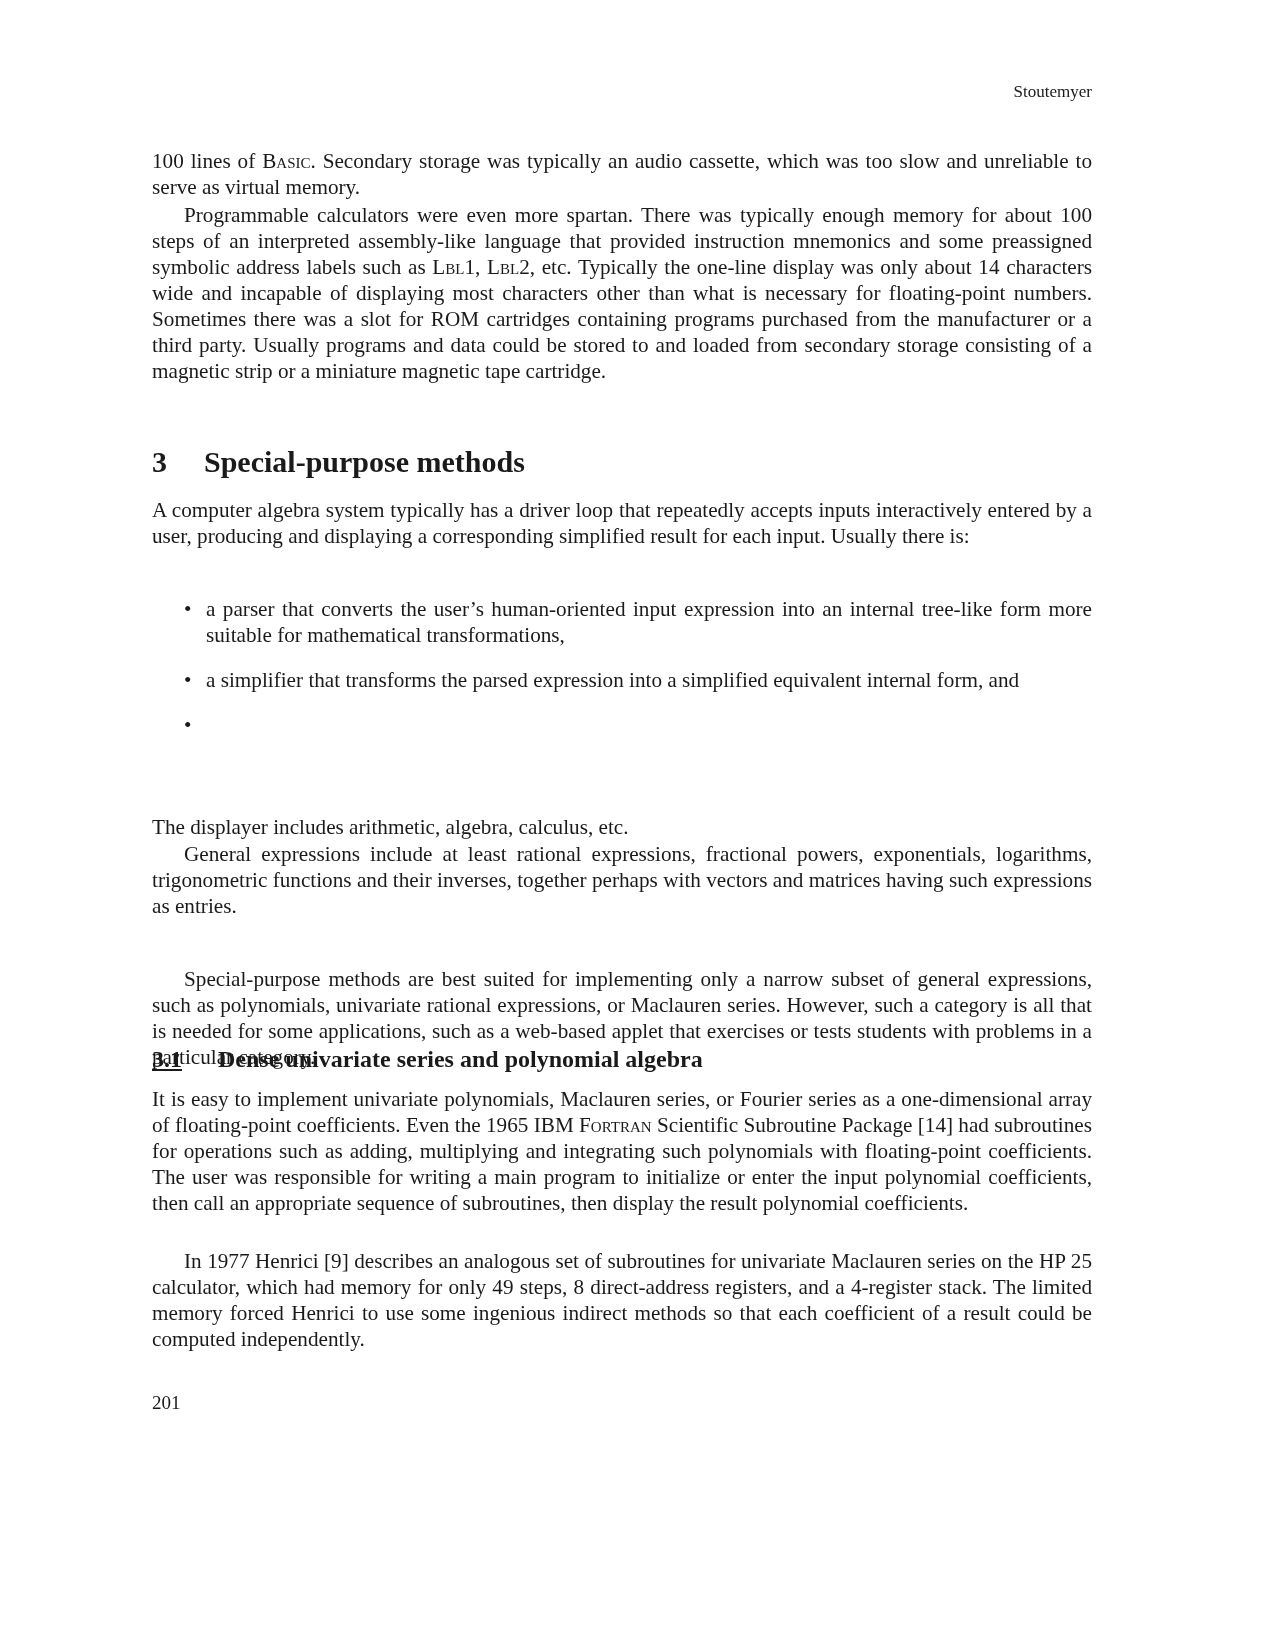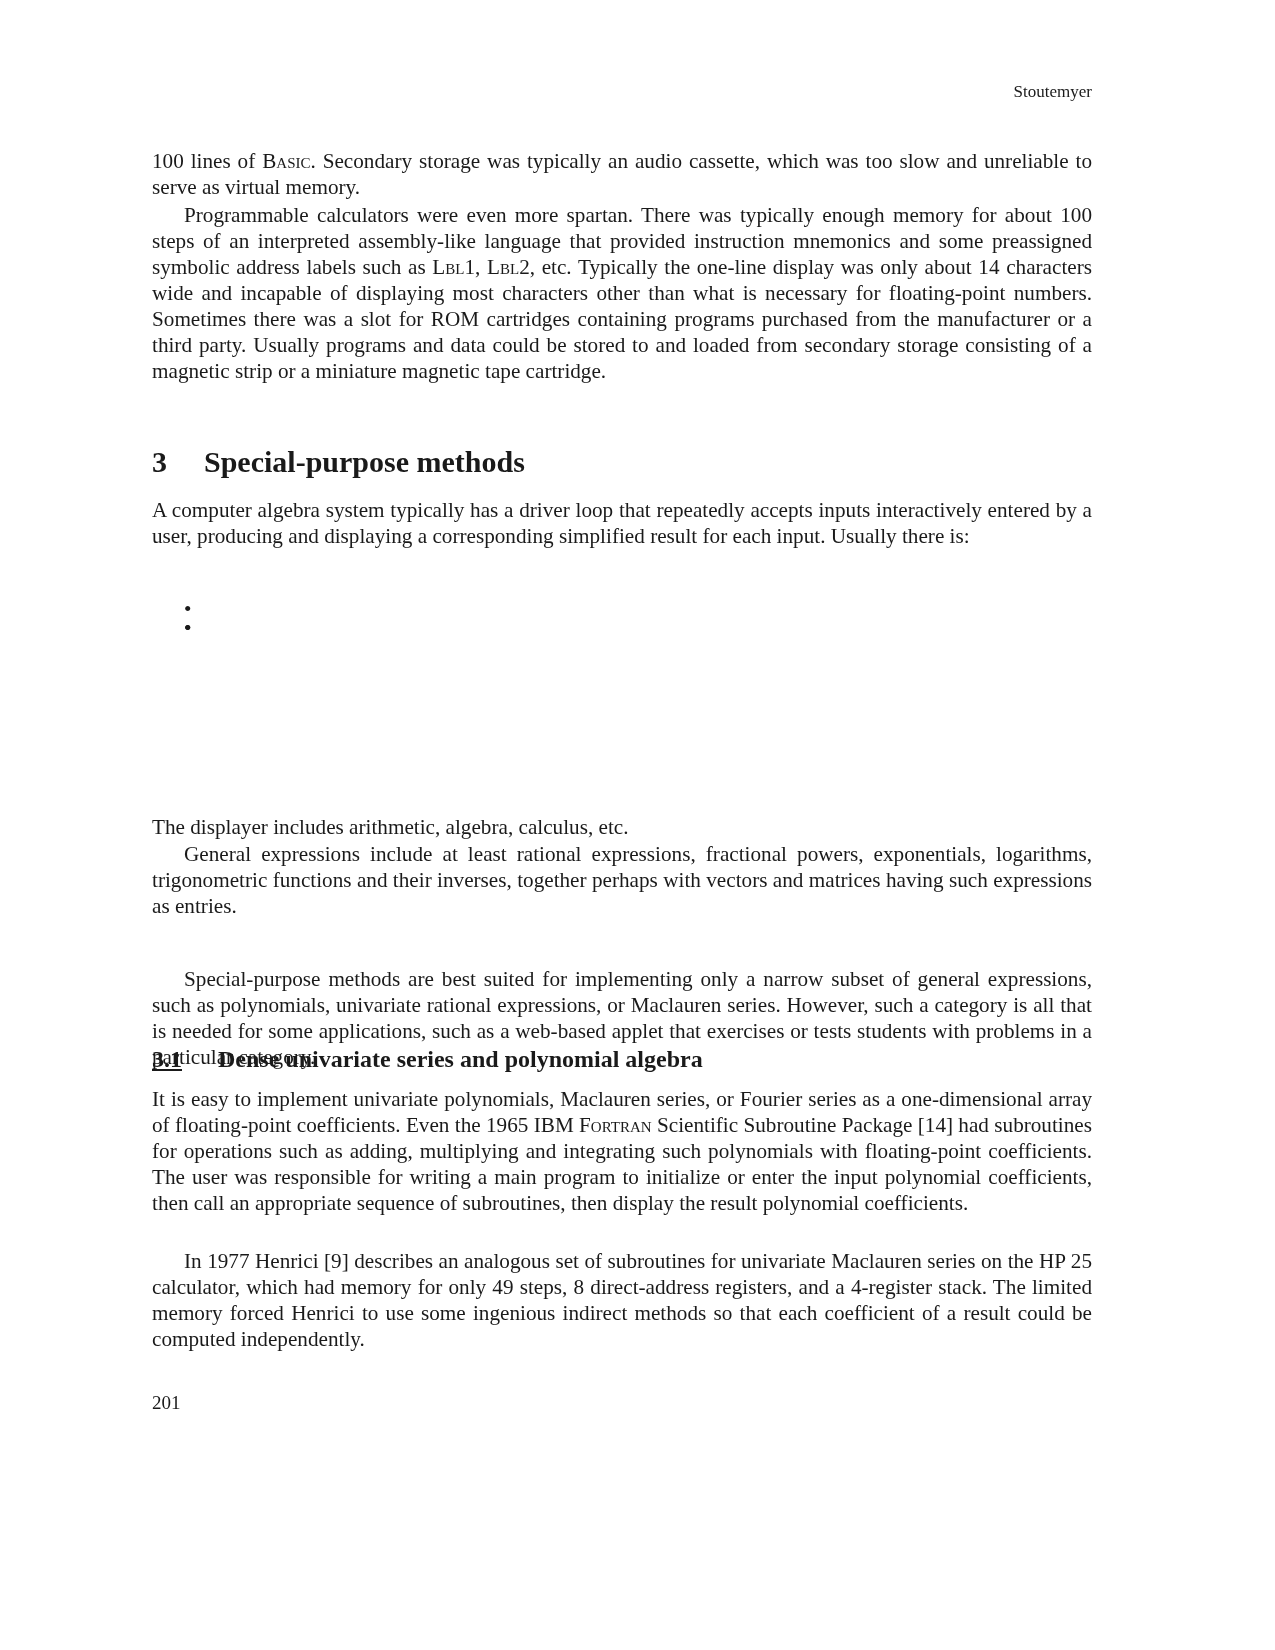--- a/index.html
+++ b/index.html
@@ -35,22 +35,22 @@
 
   <p class="text p1"><span>100 lines of </span><span class="sc">Basic</span><span>. Secondary storage was typically an audio cassette, which was too slow and unreliable to serve as virtual memory.</span></p>
 
   <p class="text indent p2"><span>Programmable calculators were even more spartan. There was typically enough memory for about 100 steps of an interpreted assembly-like language that provided instruction mnemonics and some preassigned symbolic address labels such as </span><span class="sc">Lbl1</span><span>, </span><span class="sc">Lbl2</span><span>, etc. Typically the one-line display was only about 14 characters wide and incapable of displaying most characters other than what is necessary for floating-point numbers. Sometimes there was a slot for ROM cartridges containing programs purchased from the manufacturer or a third party. Usually programs and data could be stored to and loaded from secondary storage consisting of a magnetic strip or a miniature magnetic tape cartridge.</span></p>
 
   <h2 class="sec"><span class="num">3</span><span>Special-purpose methods</span></h2>
 
   <p class="text p3">A computer algebra system typically has a driver loop that repeatedly accepts inputs interactively entered by a user, producing and displaying a corresponding simplified result for each input. Usually there is:</p>
 
   <ul class="items">
-    <li class="text"><span class="bullet">•</span></li>
-    <li class="text"><span class="bullet">•</span></li>
+    <li class="text"><span class="bullet">•</span><span>a parser that converts the user’s human-oriented input expression into an internal tree-like form more suitable for mathematical transformations,</span></li>
+    <li class="text"><span class="bullet">•</span><span>a simplifier that transforms the parsed expression into a simplified equivalent internal form, and</span></li>
     <li class="text"><span class="bullet">•</span></li>
   </ul>
 
   <p class="text p4">The displayer includes arithmetic, algebra, calculus, etc.</p>
 
   <p class="text indent p5">General expressions include at least rational expressions, fractional powers, exponentials, logarithms, trigonometric functions and their inverses, together perhaps with vectors and matrices having such expressions as entries.</p>
 
   <p class="text indent p6">Special-purpose methods are best suited for implementing only a narrow subset of general expressions, such as polynomials, univariate rational expressions, or Maclauren series. However, such a category is all that is needed for some applications, such as a web-based applet that exercises or tests students with problems in a particular category.</p>
 
   <h3 class="subsec"><span class="num">3.1</span><span>Dense univariate series and polynomial algebra</span></h3>

